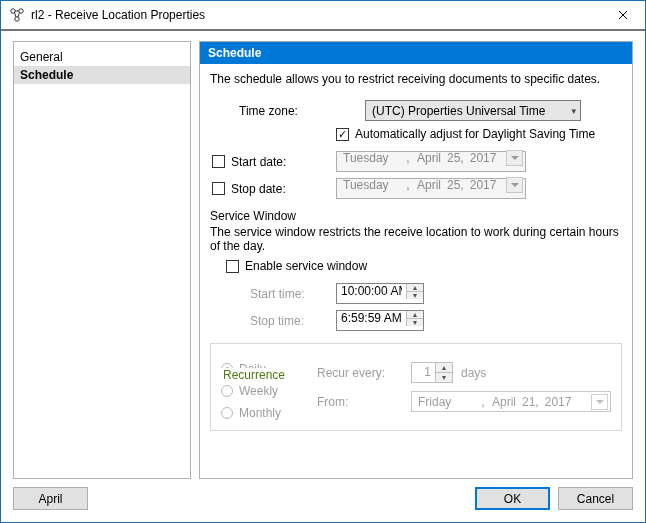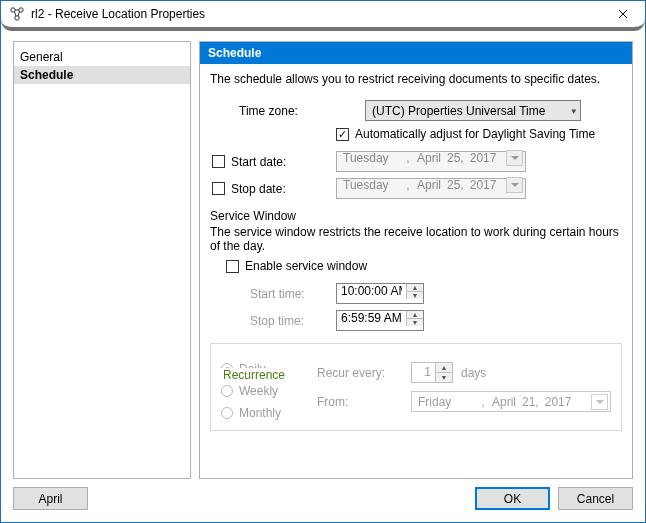--- a/index.html
+++ b/index.html
@@ -1,18 +1,18 @@
 <!DOCTYPE html>
 <html><head>
 <meta charset="utf-8">
 <style>
   * { box-sizing: border-box; font-family: "Segoe UI", Tahoma, sans-serif; font-size: 12px; }
   body { margin: 0; background: #fff; }
   .window { width: 646px; height: 523px; border: 1px solid #1a6fb0; position: relative; background: #fff; }
-  .titlebar { height: 30px; display: flex; align-items: center; padding: 0 0 0 8px; border-bottom: 4px solid #737373; border-radius: 11px; }
+  .titlebar { height: 30px; display: flex; align-items: center; padding: 0 0 0 8px; border-bottom: 2px solid #737373; }
   .title-icon { width: 16px; height: 16px; display: inline-flex; align-items: center; justify-content: center; margin-right: 6px; }
   .title-text { flex: 1; font-size: 12px; color: #000; }
   .close-btn { width: 44px; height: 29px; display: flex; align-items: center; justify-content: center; font-size: 14px; color: #000; }
   .client { position: absolute; top: 30px; left: 0; right: 0; bottom: 0; padding: 10px 12px 12px 12px; }
   .main-row { display: flex; gap: 8px; height: 438px; }
   .sidebar { width: 178px; border: 1px solid #b0b0b0; background: #fff; padding-top: 6px; }
   .sidebar-item { height: 18px; line-height: 18px; padding-left: 6px; color: #000; }
   .sidebar-item.selected { background: #e0e0e0; font-weight: bold; }
   .content { flex: 1; border: 1px solid #b0b0b0; background: #fff; display: flex; flex-direction: column; }
   .content-header { background: #0078d7; color: #fff; font-weight: bold; height: 22px; line-height: 22px; padding-left: 8px; font-size: 12px;}

